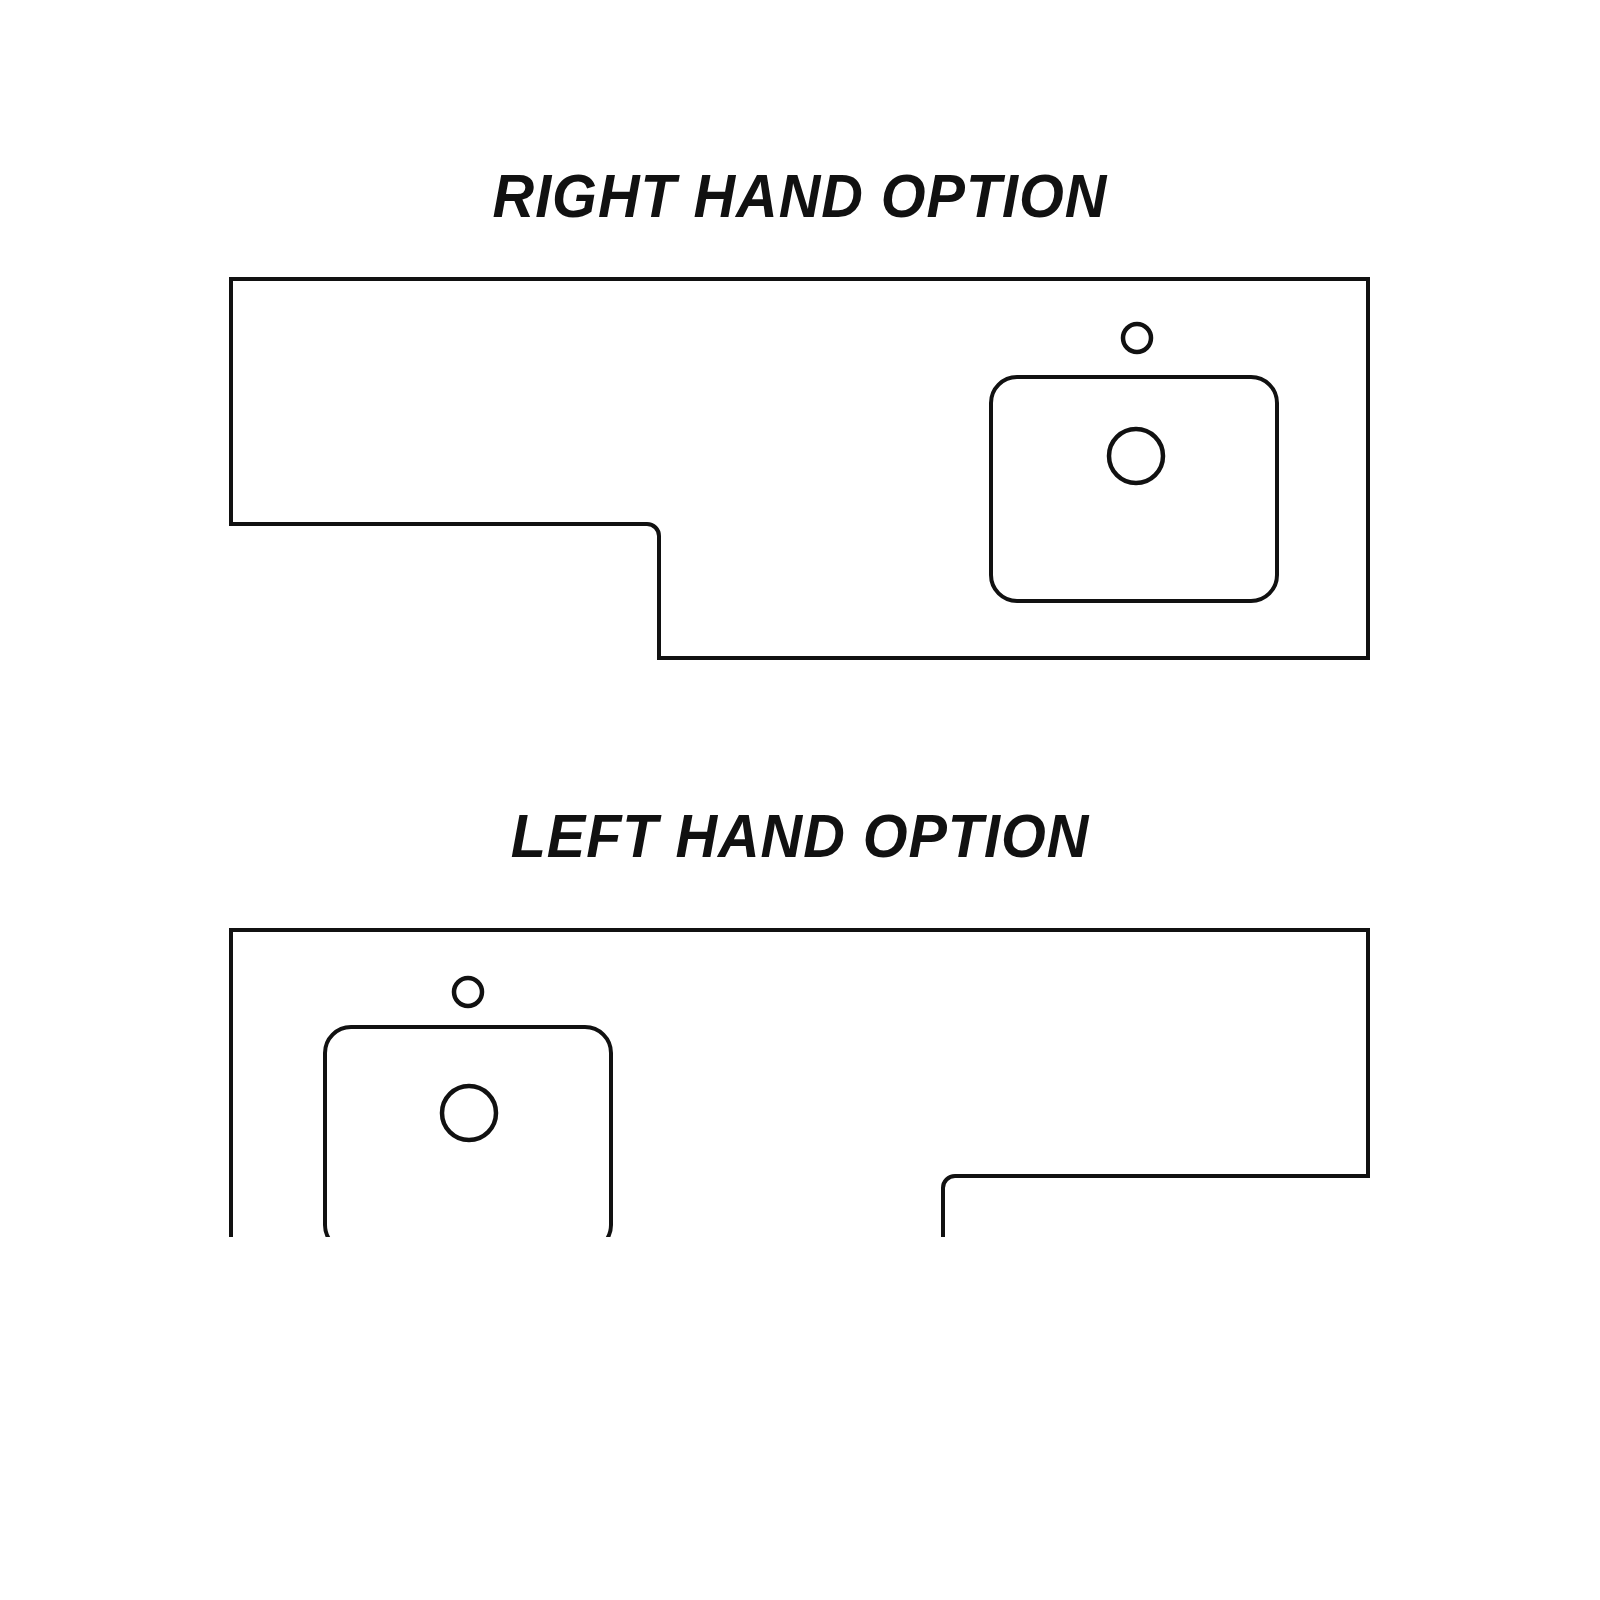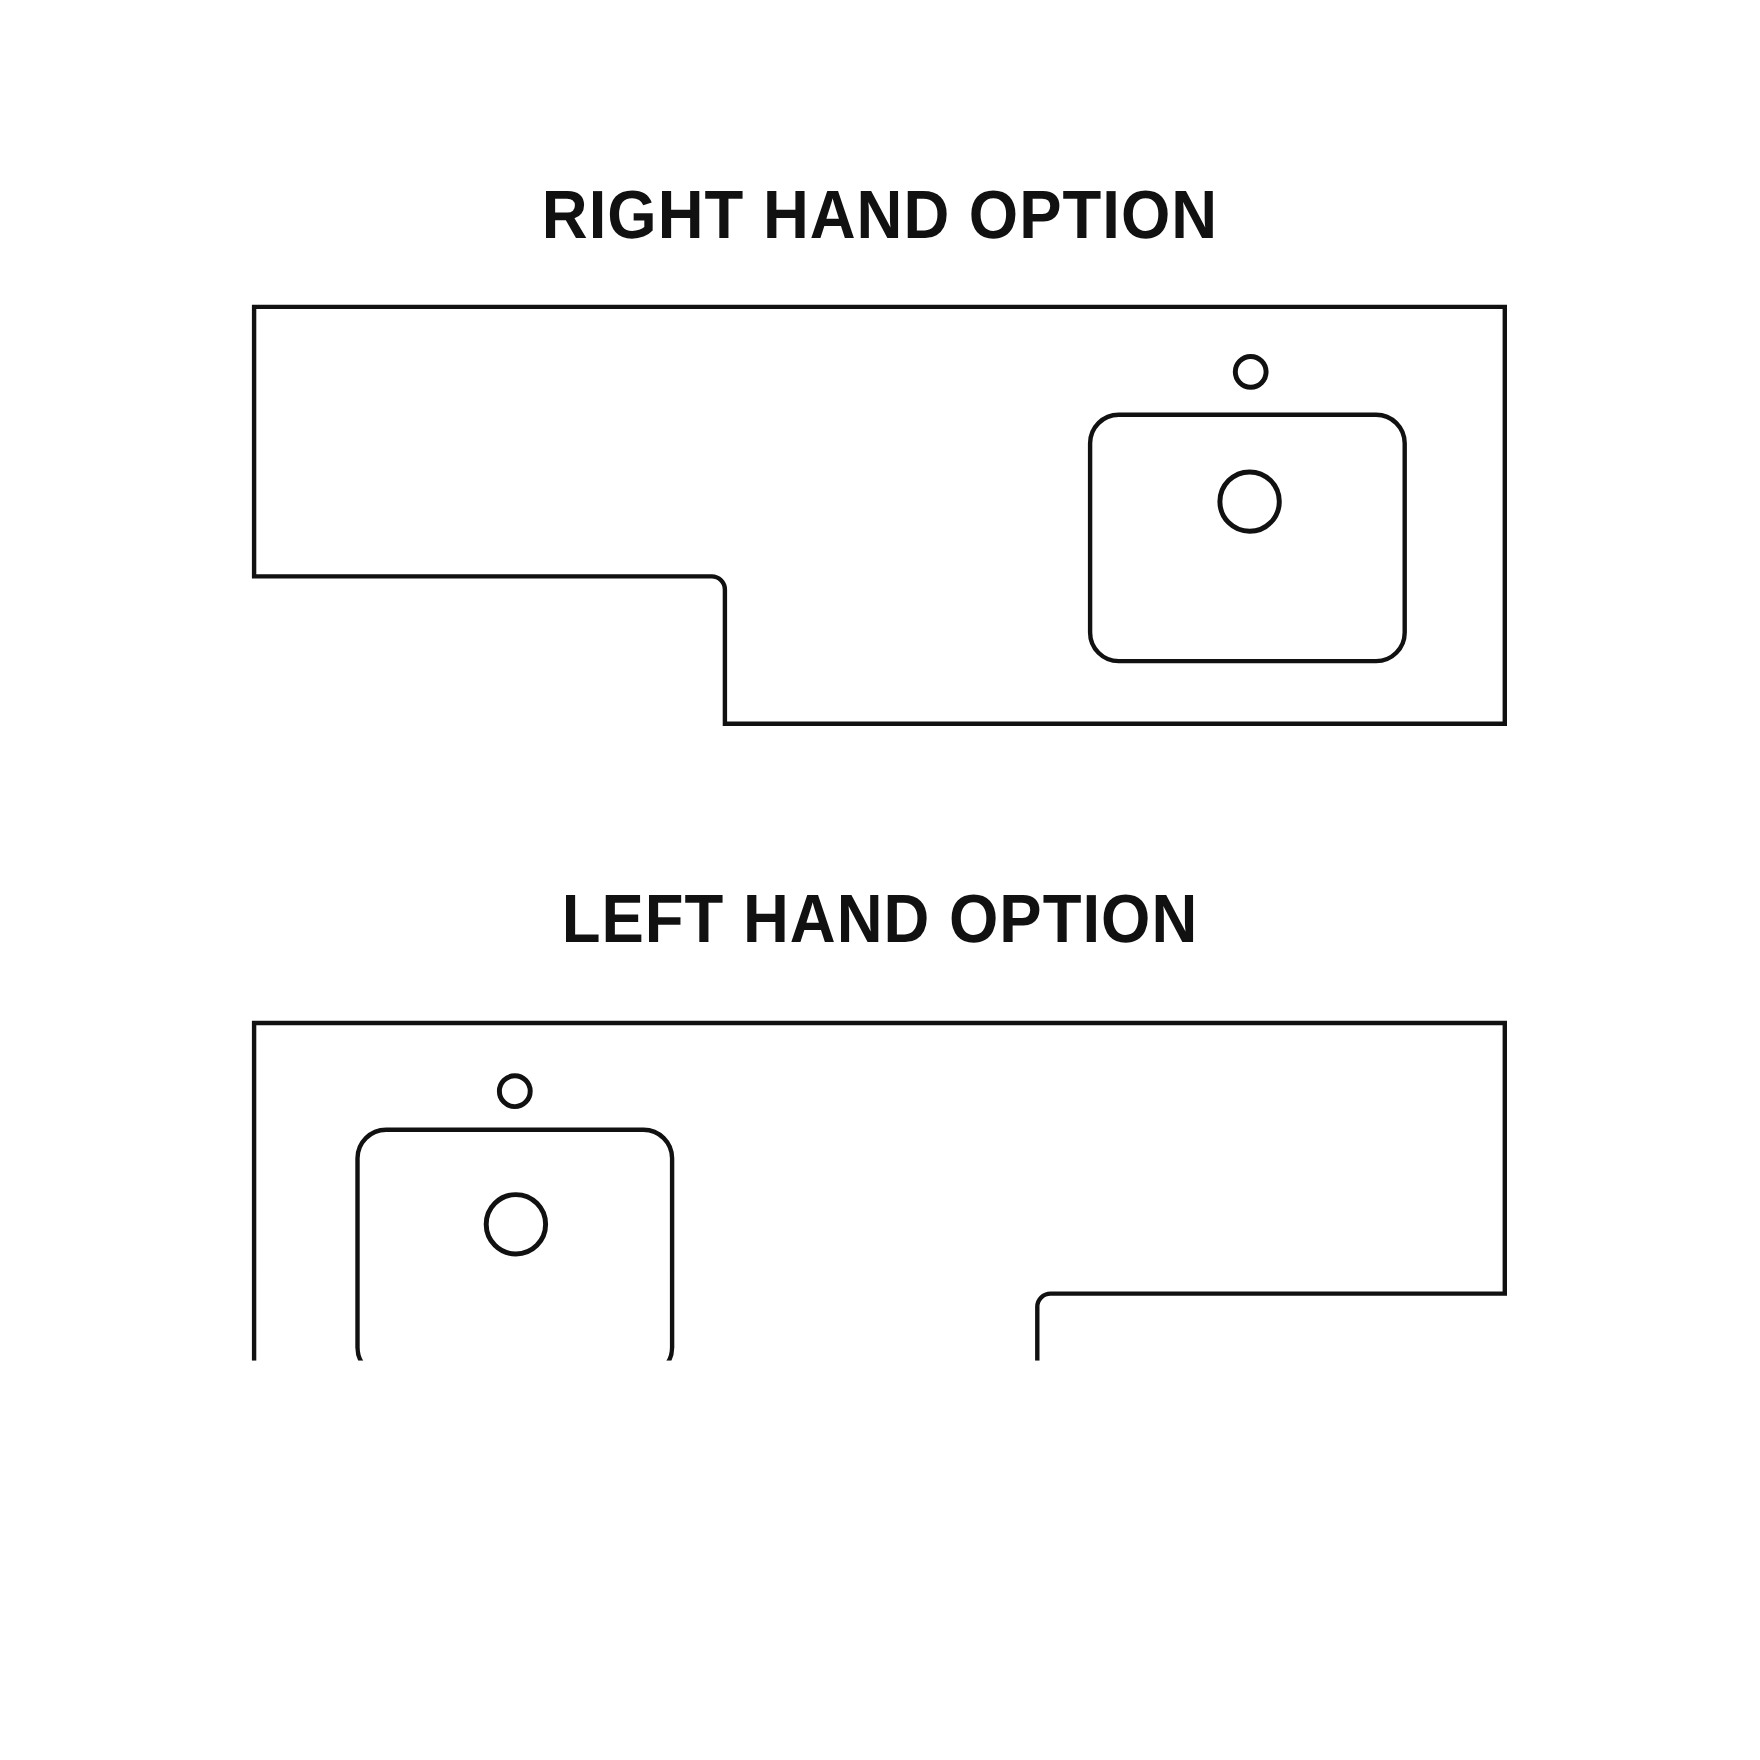--- a/index.html
+++ b/index.html
@@ -8,20 +8,21 @@
     padding: 0;
     background: #ffffff;
   }
   #page {
     position: relative;
     width: 1600px;
     height: 1237px;
     background: #ffffff;
     font-family: "Liberation Sans", sans-serif;
     overflow: hidden;
+    font-style: italic;
   }
   .option-title {
     position: absolute;
     left: 0;
     width: 1600px;
     text-align: center;
     font-family: "Liberation Sans", sans-serif;
     font-weight: bold;
     font-size: 62px;
     letter-spacing: 1px;

